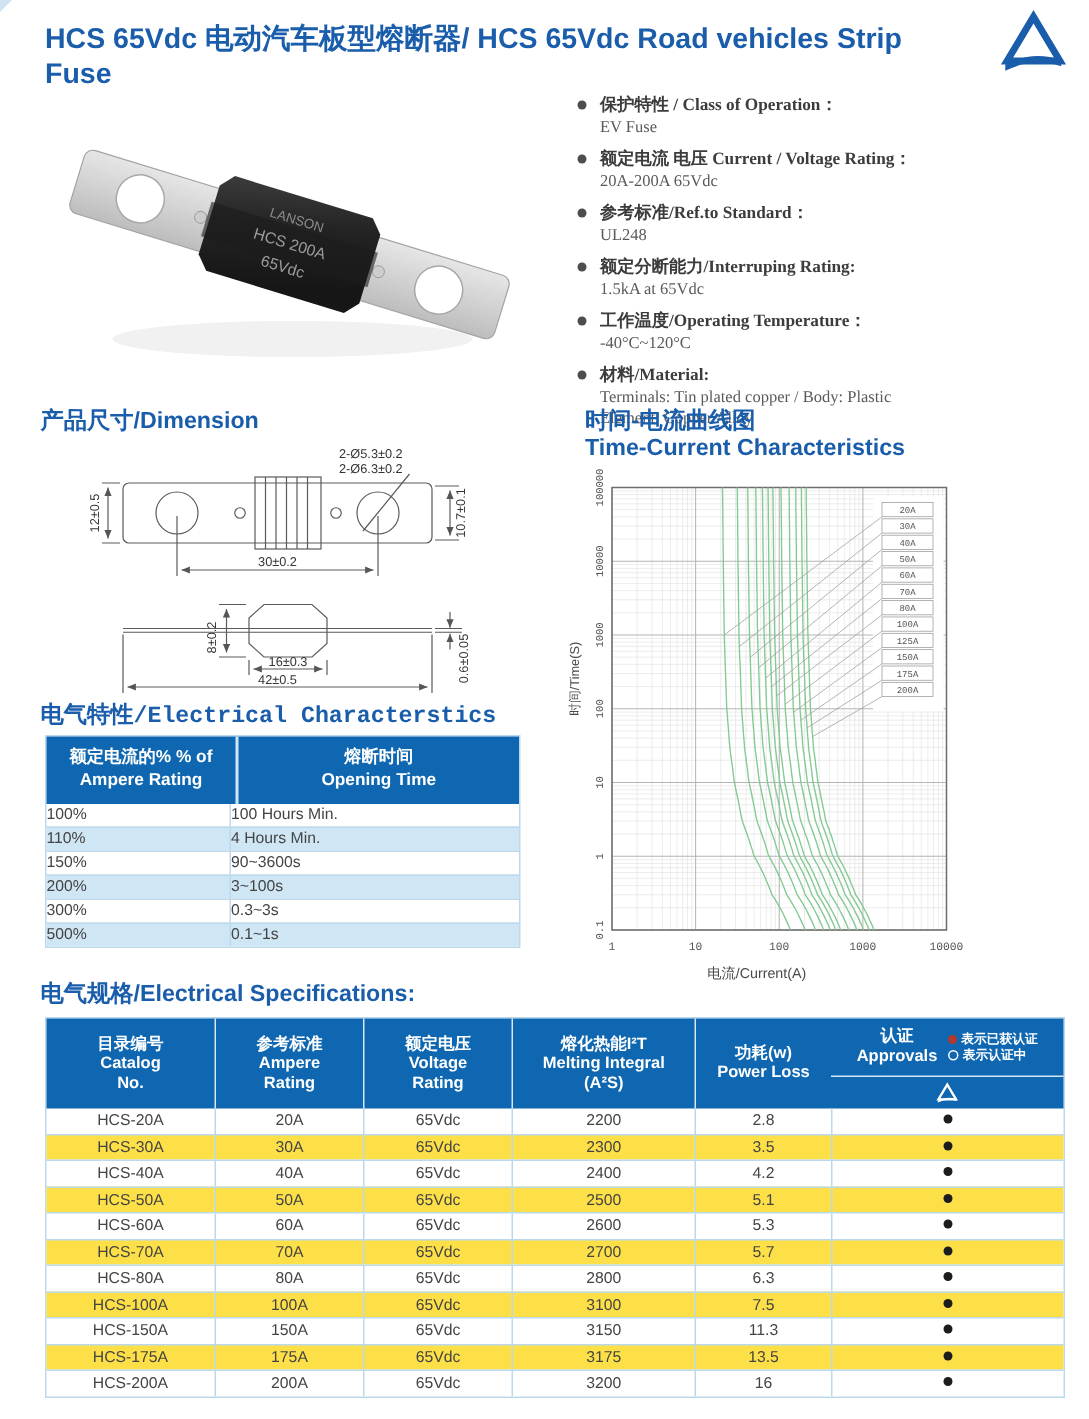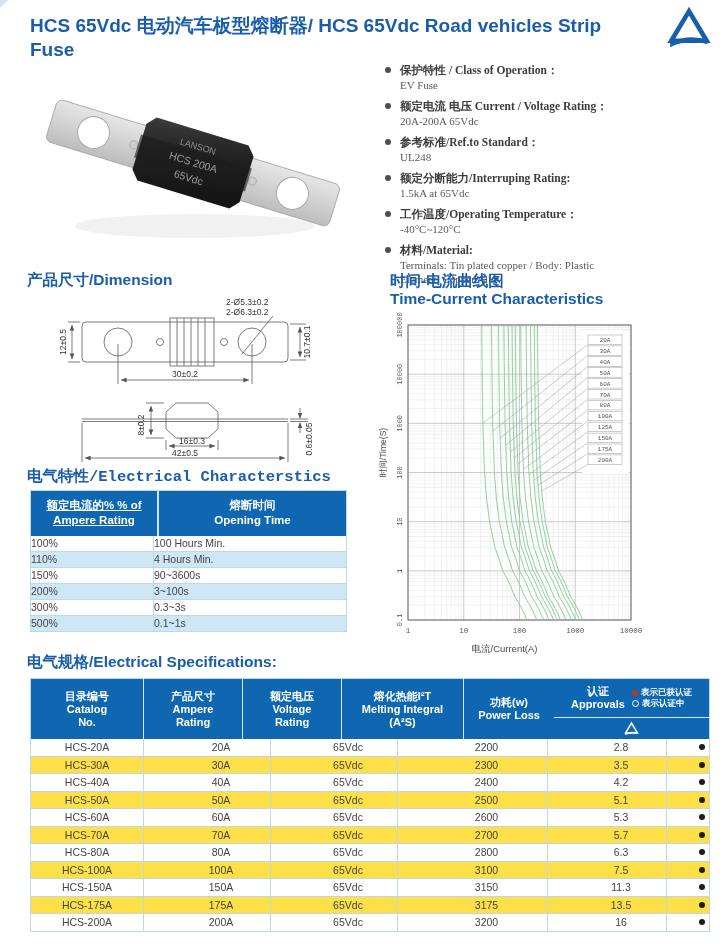--- a/index.html
+++ b/index.html
@@ -31,21 +31,21 @@
   
   .dim-svg{left:30px;top:292px;}
   .dim-svg text{font-size:8.5px;fill:#333;font-family:"Liberation Sans",sans-serif;}
   
   .chart-box{left:378px;top:312px;width:348px;height:346px;}
   
   .echar-table{left:30px;top:490px;width:315px;border:1px solid #bcd9ec;}
   .echar-head{display:flex;background:#0e67b0;}
   .echar-head-cell{color:#fff;font-weight:bold;font-size:11.5px;text-align:center;
     padding:7px 2px 8px 2px;line-height:15px;}
-  .echar-head-cell:first-child{width:122px;border-right:2px solid #cfe6f4;text-decoration:underline;}
+  .echar-head-cell:first-child{width:122px;border-right:2px solid #cfe6f4;}
   .echar-head-cell:last-child{flex:1;}
   .echar-row{display:flex;height:15px;}
   .echar-row.alt{background:#cfe6f4;}
   .echar-cell{font-size:10.5px;color:#444;line-height:15px;}
   .echar-cell:first-child{width:122px;border-right:1px solid #bcd9ec;}
   .echar-cell:last-child{flex:1;}
   .echar-row + .echar-row{border-top:1px solid #bcd9ec;}
   
   .spec-table{left:30px;top:678px;width:678px;border:1px solid #bcd9ec;}
   .spec-head{display:flex;background:#0e67b0;height:60px;}
@@ -55,21 +55,21 @@
   .approvals-cell{flex:1;display:flex;flex-direction:column;}
   .approvals-top{flex:1;display:flex;align-items:center;justify-content:center;
     border-bottom:1.5px solid #d6e8f5;gap:7px;}
   .approvals-title{color:#fff;font-weight:bold;font-size:11px;text-align:center;line-height:13px;}
   .approvals-legend{font-size:8.5px;color:#fff;line-height:11px;text-align:left;}
   .legend-dot{display:inline-block;width:6px;height:6px;border-radius:50%;background:#b23a2c;
     vertical-align:middle;margin-right:3px;}
   .legend-ring{display:inline-block;width:5px;height:5px;border-radius:50%;border:1px solid #fff;
     vertical-align:middle;margin-right:3px;}
   .approvals-logo-row{height:21px;display:flex;align-items:center;justify-content:center;}
-  .spec-row{display:flex;height:16.5px;gap:28px;}
+  .spec-row{display:flex;height:16.5px;}
   .spec-row.alt{background:#fde047;}
   .spec-row + .spec-row{border-top:1px solid #bcd9ec;}
   .spec-cell{font-size:10.5px;color:#444;text-align:center;line-height:16.5px;
     border-right:1px solid #bcd9ec;overflow:hidden;}
   .spec-cell:last-child,.spec-head-cell:last-child{border-right:none;}
   .w-cat{width:112px;text-align:center;} .w-amp{width:98px;} .w-volt{width:98px;}
   .w-i2t{width:121px;} .w-pl{width:90px;} .w-app{flex:1;}
   .appr-dot{display:inline-block;width:6px;height:6px;border-radius:50%;background:#1c1c1c;vertical-align:middle;margin-top:-2px;}
 </style>
 </head>
@@ -416,21 +416,21 @@
 <div class="abs sec-title specs-title">电气规格/Electrical Specifications:</div>
 <div class="abs spec-table">
   <div class="spec-head">
     <div id="spec-head-cells" style="display:flex;">
         <div class="spec-head-cell w-cat">
           <div>目录编号</div>
           <div>Catalog</div>
           <div>No.</div>
         </div>
         <div class="spec-head-cell w-amp">
-          <div>产品尺寸</div>
+          <div>参考标准</div>
           <div>Ampere</div>
           <div>Rating</div>
         </div>
         <div class="spec-head-cell w-volt">
           <div>额定电压</div>
           <div>Voltage</div>
           <div>Rating</div>
         </div>
         <div class="spec-head-cell w-i2t">
           <div>熔化热能I²T</div>

